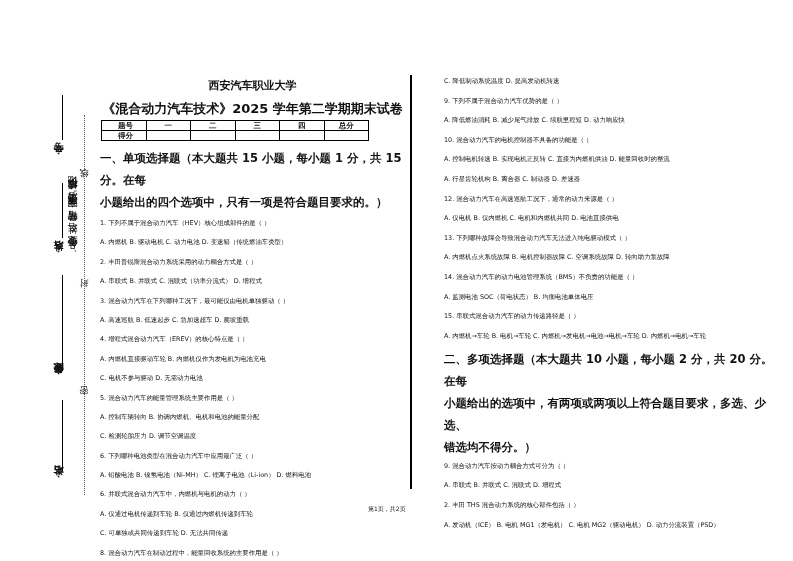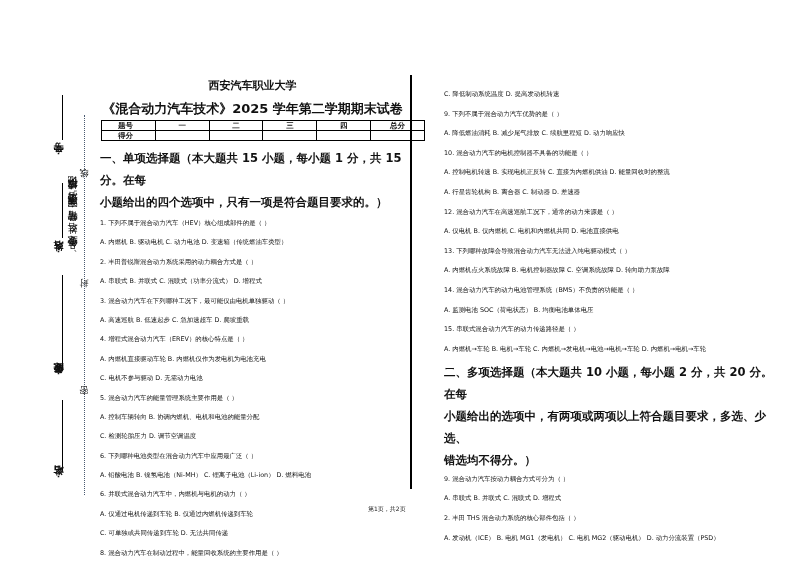--- a/index.html
+++ b/index.html
@@ -25,35 +25,35 @@
     font-size: 9px; line-height: 9px; background: #fff;
     font-family: "DejaVu Sans", "Liberation Sans", sans-serif;
   }
   .col-left { position: absolute; left: 100px; top: 72px; width: 305px; }
   .col-right { position: absolute; left: 444px; top: 72px; width: 335px; }
   .divider { position: absolute; left: 410px; top: 75px; width: 1.5px; height: 414px; background: #000; }
   .title1 { text-align: center; font-size: 11px; font-weight: bold; margin-top: 6px; height: 16px;
             font-family: "DejaVu Sans", "Liberation Sans", sans-serif; }
   .title2 { text-align: center; font-size: 13px; font-weight: bold; margin-top: 6px; height: 16px;
             font-family: "DejaVu Sans", "Liberation Sans", sans-serif; }
-  table.score { border-collapse: collapse; width: 324px; margin-left: 1px; margin-top: 4px; table-layout: fixed; }
+  table.score { border-collapse: collapse; width: 268px; margin-left: 1px; margin-top: 4px; table-layout: fixed; }
   table.score td { border: 1px solid #000; height: 9px; padding: 0; font-size: 7.5px; line-height: 9px;
                    text-align: center; font-weight: bold; font-family: "DejaVu Sans", "Liberation Sans", sans-serif; }
   table.score td.first { text-align: left; padding-left: 16px; }
   .section {
     font-size: 11.5px; font-weight: bold; line-height: 22px; margin-top: 6px;
     font-family: "DejaVu Sans", "Liberation Sans", sans-serif;
   }
   .q, .opt {
     font-size: 6.4px; line-height: 8px; margin-top: 11.4px; white-space: nowrap;
     font-family: "DejaVu Sans", "Liberation Sans", sans-serif;
   }
   .opt.wrap { white-space: normal; }
   .col-right .q, .col-right .opt { margin-top: 11.6px; }
-  .col-right .first-line { margin-top: 18px; }
+  .col-right .first-line { margin-top: 5px; }
   .footer { position: absolute; left: 368px; top: 505px; font-size: 6px;
             font-family: "DejaVu Sans", "Liberation Sans", sans-serif; }
 </style>
 </head>
 <body>
 
 <div class="binding">
   <div class="vline" style="left:62px; top:95px; height:45px;"></div>
   <div class="vtext" style="left:54px; top:150px;">学号：</div>
   <div class="vline" style="left:62px; top:183px; height:55px;"></div>

